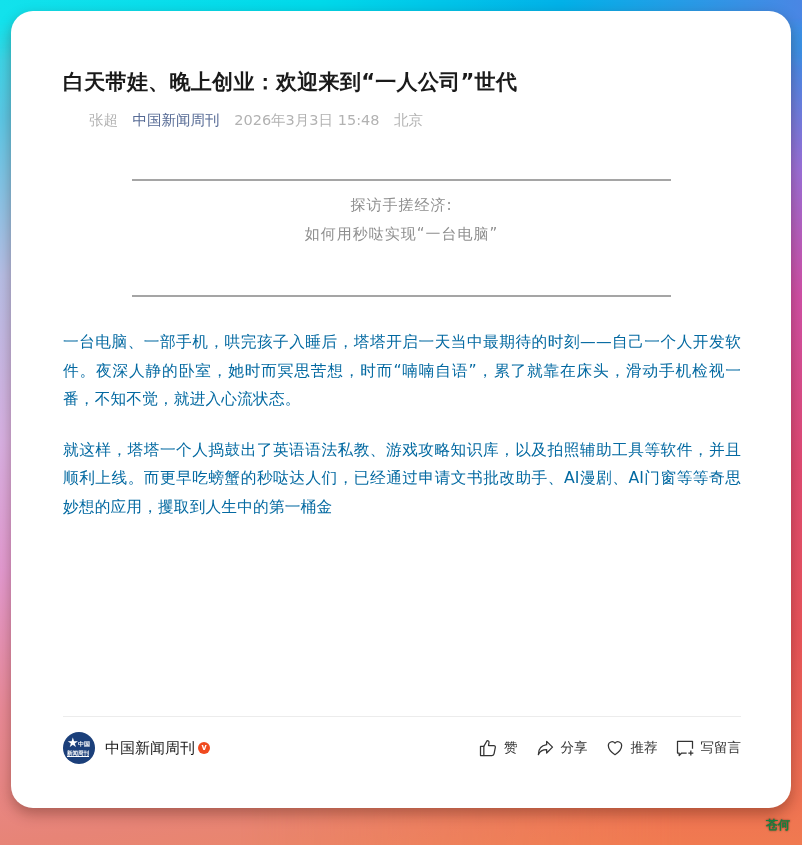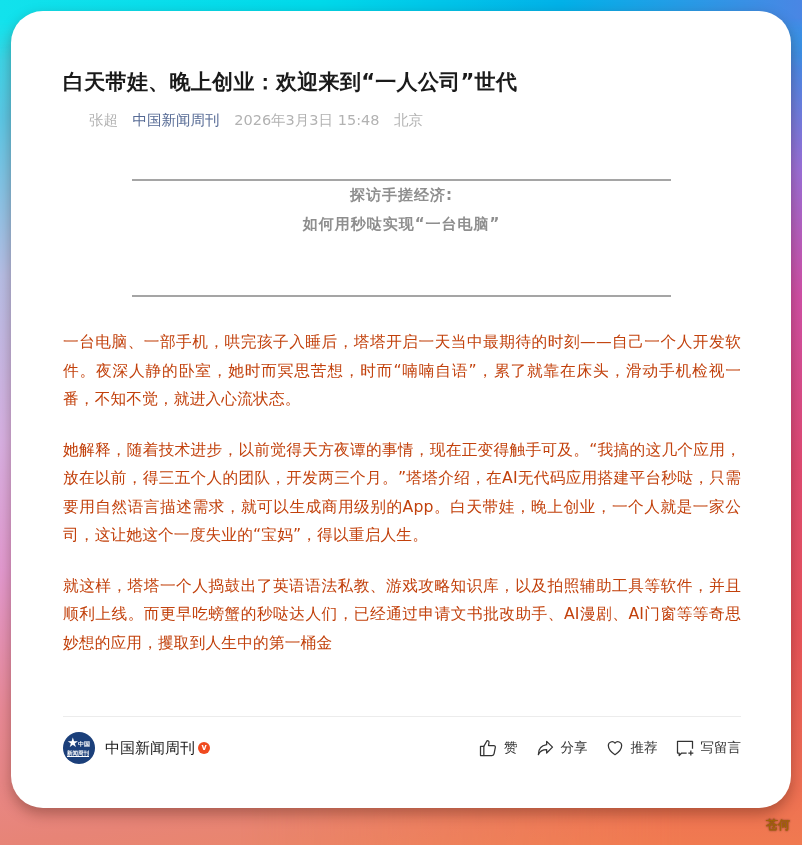--- a/index.html
+++ b/index.html
@@ -30,21 +30,21 @@
       -webkit-mask-image: linear-gradient(180deg, #000 30%, transparent 100%);
       mask-image: linear-gradient(180deg, #000 30%, transparent 100%);
     }
     .card {
       position: absolute;
       left: 11px;
       top: 11px;
       width: 780px;
       height: 797px;
       background: #ffffff;
-      border-radius: 32px;
+      border-radius: 22px;
       box-shadow: 0 6px 14px rgba(60, 20, 10, 0.35);
       overflow: hidden;
     }
     .content {
       position: absolute;
       left: 52px;
       top: 0;
       width: 678px;
     }
     .title {
@@ -77,33 +77,33 @@
       border-top: 2px solid #a5a5a5;
       border-bottom: 2px solid #a5a5a5;
       text-align: center;
     }
     .summary-box .line {
       font-size: 15px;
       color: #8e8e8e;
       line-height: 29px;
       letter-spacing: 1px;
     }
-    .summary-box .lines { padding-top: 0; font-weight: bold; }
+    .summary-box .lines { padding-top: 10px; }
     .body-text {
       position: absolute;
       top: 317px;
       left: 0;
       width: 678px;
       height: 391px;
       overflow: hidden;
     }
     .para {
       font-size: 15.7px;
       line-height: 28.5px;
-      color: #c2410c;
+      color: #0369a1;
       margin: 0 0 22px 0;
       text-align: justify;
       letter-spacing: 0.15px;
     }
     .divider {
       position: absolute;
       top: 705px;
       left: 0;
       width: 678px;
       height: 1px;
@@ -196,21 +196,21 @@
     }
     .action .label {
       font-size: 13.5px;
       color: #333333;
     }
     .watermark {
       position: absolute;
       right: 12px;
       top: 817px;
       font-size: 12px;
-      color: #a16207;
+      color: #15803d;
       font-weight: bold;
       text-shadow: 0 0 2px rgba(0,0,0,0.6);
     }
   </style>
 </head>
 <body>
 
 <div class="bg-right"></div>
 <div class="bg-top"></div>
 
@@ -228,21 +228,20 @@
 
     <div class="summary-box">
       <div class="lines">
         <div class="line">探访手搓经济:</div>
         <div class="line">如何用秒哒实现“一台电脑”</div>
       </div>
     </div>
 
     <div class="body-text">
       <p class="para">一台电脑、一部手机，哄完孩子入睡后，塔塔开启一天当中最期待的时刻——自己一个人开发软件。夜深人静的卧室，她时而冥思苦想，时而“喃喃自语”，累了就靠在床头，滑动手机检视一番，不知不觉，就进入心流状态。</p>
-      <p class="para">她解释，随着技术进步，以前觉得天方夜谭的事情，现在正变得触手可及。“我搞的这几个应用，放在以前，得三五个人的团队，开发两三个月。”塔塔介绍，在AI无代码应用搭建平台秒哒，只需要用自然语言描述需求，就可以生成商用级别的App。白天带娃，晚上创业，一个人就是一家公司，这让她这个一度失业的“宝妈”，得以重启人生。</p>
       <p class="para">就这样，塔塔一个人捣鼓出了英语语法私教、游戏攻略知识库，以及拍照辅助工具等软件，并且顺利上线。而更早吃螃蟹的秒哒达人们，已经通过申请文书批改助手、AI漫剧、AI门窗等等奇思妙想的应用，攫取到人生中的第一桶金</p>
     </div>
 
     <div class="divider"></div>
 
     <div class="footer">
       <div class="account">
         <div class="avatar">
           <span class="star">★</span>
           <span class="t1">中国</span>

